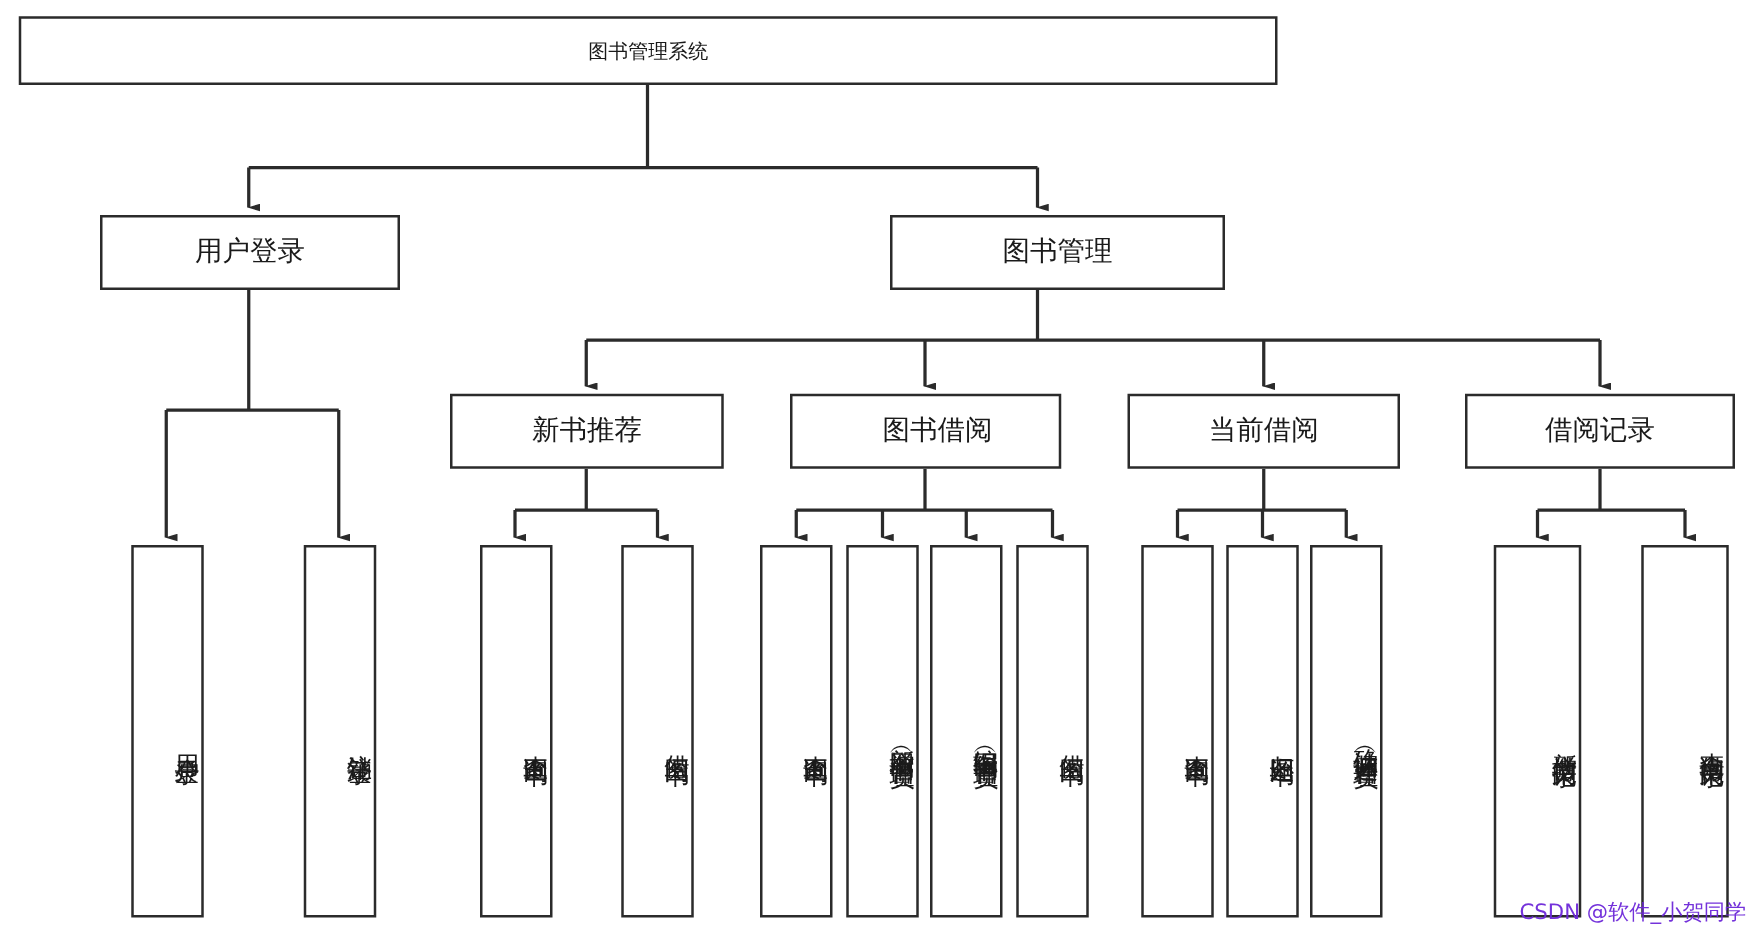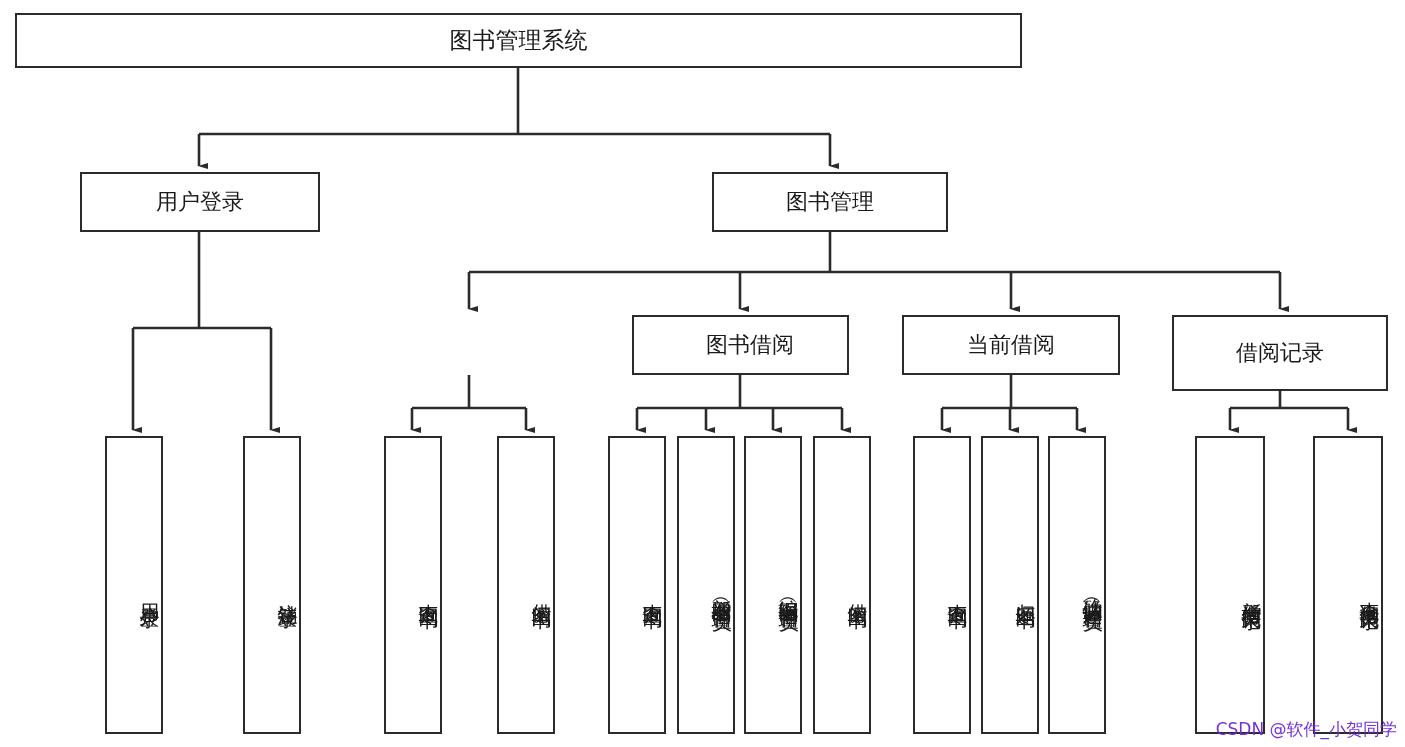--- a/index.html
+++ b/index.html
@@ -18,21 +18,21 @@
     box-sizing:border-box;
     border:2.5px solid #2b2b2b;
     background:#ffffff;
     display:flex;
     align-items:center;
     justify-content:center;
     color:#1a1a1a;
     line-height:1.12;
   }
   .node.h{ font-size:22px; }
-  .node.root{ font-size:23px; }
+  .node.root{ font-size:16px; }
   .node.leaf{
     font-size:20px;
     writing-mode:vertical-rl;
     text-orientation:upright;
     align-items:flex-start;
     justify-content:center;
     padding-top:14px;
     letter-spacing:2px;
     white-space:nowrap;
   }
@@ -108,31 +108,34 @@
     </g>
   </svg>
 
   <div class="node root" style="left:15px;top:13px;width:1007px;height:55px;">
     <span>图书管理系统</span>
   </div>
 
   <div class="node h" style="left:80px;top:172px;width:240px;height:60px;">
     <span>用户登录</span>
   </div>
-  <div class="node h" style="left:712px;top:172px;width:236px;height:60px;">
+  <div class="node h" style="left:712px;top:172px;width:268px;height:60px;">
     <span>图书管理</span>
   </div>
 
+  <div class="node h" style="left:360px;top:315px;width:219px;height:60px;">
+    <span>新书推荐</span>
+  </div>
   <div class="node h" style="left:632px;top:315px;width:217px;height:60px;padding-left:19px;">
     <span>图书借阅</span>
   </div>
   <div class="node h" style="left:902px;top:315px;width:218px;height:60px;align-items:center;">
     <span>当前借阅</span>
   </div>
-  <div class="node h" style="left:1172px;top:315px;width:216px;height:76px;">
+  <div class="node h" style="left:1172px;top:315px;width:216px;height:60px;">
     <span>借阅记录</span>
   </div>
 
   <div class="node leaf" style="left:105px;top:436px;width:58px;height:298px;">
     <span class="txt">用户登录</span>
   </div>
   <div class="node leaf" style="left:243px;top:436px;width:58px;height:298px;">
     <span class="txt">注销登录</span>
   </div>
 

